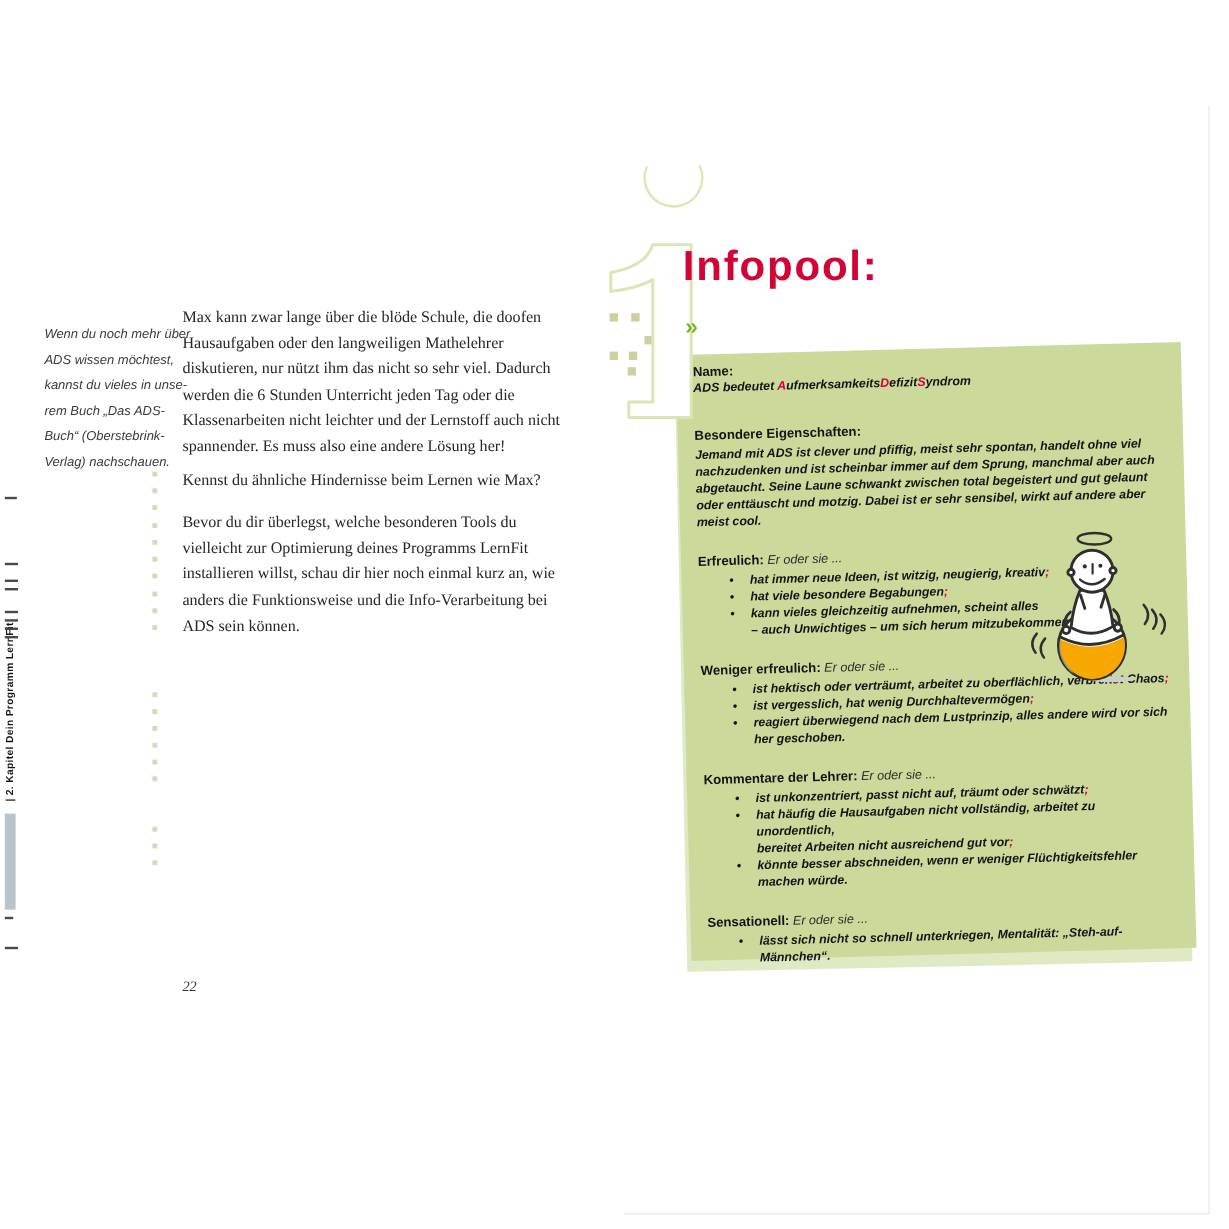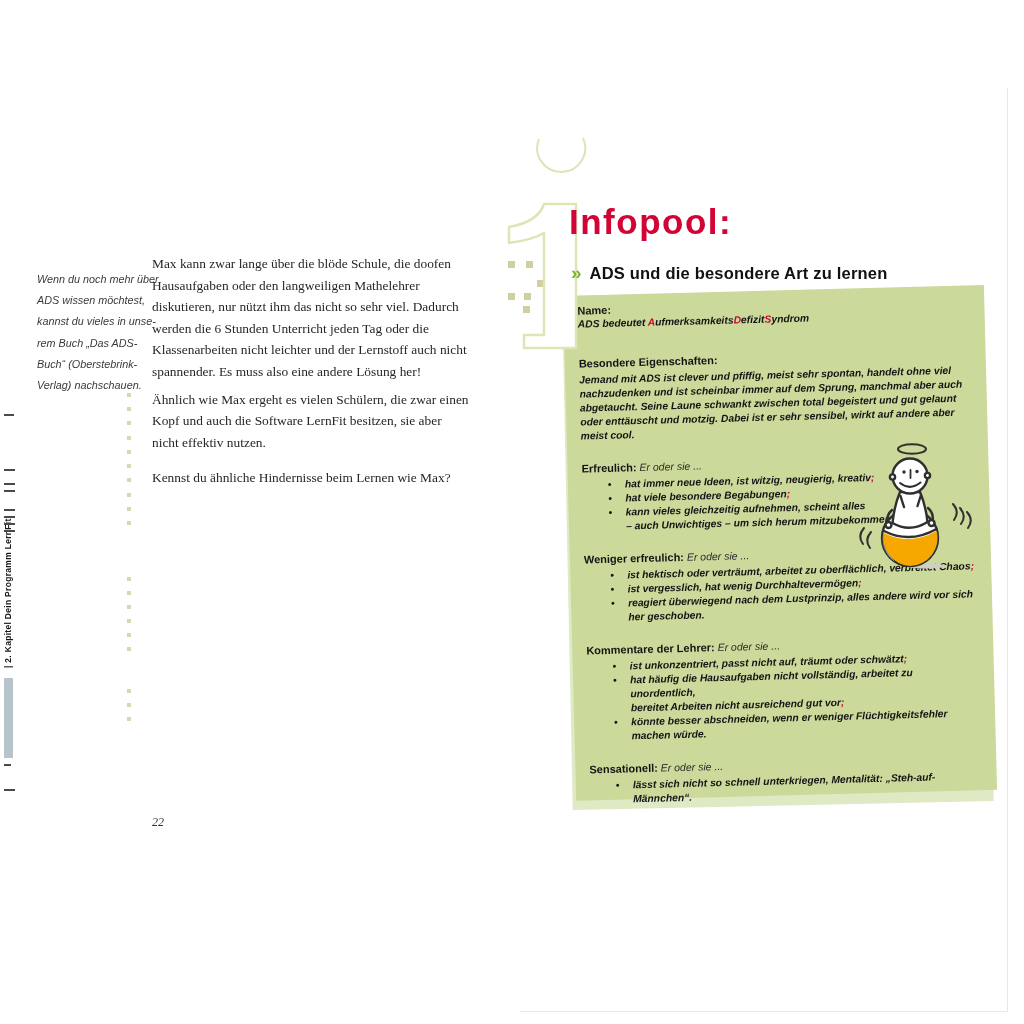--- a/index.html
+++ b/index.html
@@ -67,22 +67,22 @@
 
   <div class="margin-note">Wenn du noch mehr über
 ADS wissen möchtest,
 kannst du vieles in unse-
 rem Buch „Das ADS-
 Buch“ (Oberstebrink-
 Verlag) nachschauen.</div>
 
   <div class="body-col" id="paragraphs">
       <p>Max kann zwar lange über die blöde Schule, die doofen Hausaufgaben oder den langweiligen Mathelehrer diskutieren, nur nützt ihm das nicht so sehr viel. Dadurch werden die 6 Stunden Unterricht jeden Tag oder die Klassenarbeiten nicht leichter und der Lernstoff auch nicht spannender. Es muss also eine andere Lösung her!</p>
-      <p>Ähnlich wie Max ergeht es vielen Schülern, die zwar einen Kopf und auch die Software LernFit besitzen, sie aber nicht effektiv nutzen.</p>
       <p>Kennst du ähnliche Hindernisse beim Lernen wie Max?</p>
+      <p>Bevor du dir überlegst, welche besonderen Tools du vielleicht zur Optimierung deines Programms LernFit installieren willst, schau dir hier noch einmal kurz an, wie anders die Funktionsweise und die Info-Verarbeitung bei ADS sein können.</p>
     </div>
 
   <div class="page-number">22</div>
 
   <div class="chapter-tab">|  2.  Kapitel Dein Programm LernFit</div>
 
   <div class="spine-bar"></div>
   <div id="ticks">
       <div class="tick" style="top: 414px; width: 10px;"></div>
       <div class="tick" style="top: 469px; width: 11px;"></div>
@@ -166,21 +166,20 @@
               <li><span>lässt sich nicht so schnell unterkriegen, Mentalität: „Steh-auf-Männchen“.</span></li>
             </ul></div>
         </div>
     </div>
   </div>
 
   <div class="infopool-heading">Infopool:</div>
 
   <div class="subheading">
     <span class="chev">»</span>
-    <span class="sub-text">ADS und die besondere Art zu lernen</span>
   </div>
 
   <svg class="figure-svg" width="122" height="132" viewBox="0 0 122 132">
     <g stroke="#2f2f2f" stroke-width="2.4" fill="none" stroke-linecap="round">
 
       <ellipse cx="76" cy="128" rx="20" ry="2.5" fill="#cfcfc7" stroke="none"></ellipse>
 
       <circle cx="60" cy="100" r="28" fill="#ffffff"></circle>
       <path d="M33.5 94 Q35.5 113 45 124 A28 28 0 0 1 33.5 94 Z" fill="#8f9089" stroke="none"></path>
       <path d="M86.5 92 Q85 111 75 123 A28 28 0 0 0 86.5 92 Z" fill="#8f9089" stroke="none"></path>

